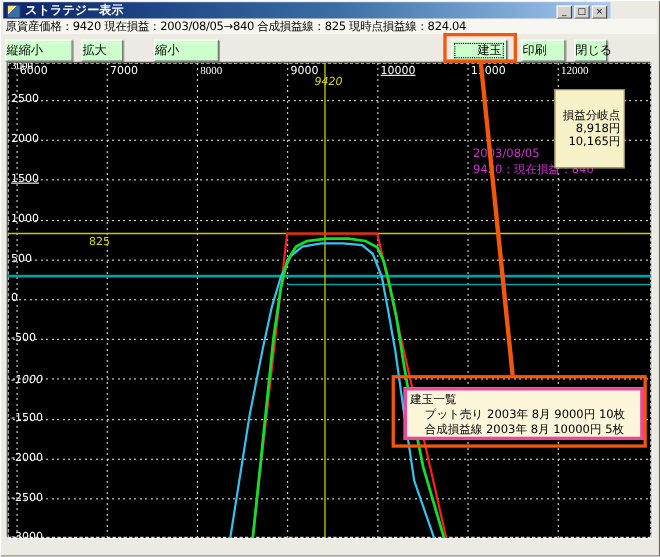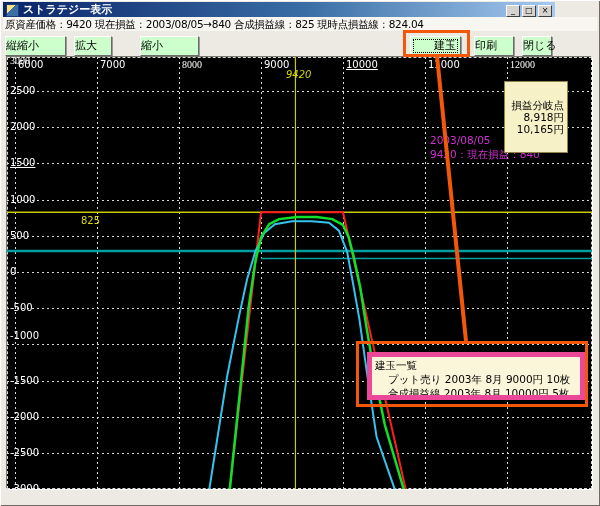--- a/index.html
+++ b/index.html
@@ -45,21 +45,21 @@
     white-space:nowrap;}
   #lbl-hline{left:38px;top:158px;margin-left:36px;}
   #lbl-vline{left:279px;top:12px;font-style:italic;}
   .magenta-label{position:absolute;left:423px;top:76px;color:#D22ED2;
     font-size:10.5px;line-height:14px;z-index:4;white-space:nowrap;}
   .breakeven-box{position:absolute;left:497px;top:24px;width:64px;z-index:5;
     background:#F7F1C8;border:1px solid #8F844A;color:#000;font-size:10.5px;
     line-height:12px;text-align:right;padding:17px 3px;box-sizing:border-box;}
   
   .pos-tooltip{position:absolute;left:367px;top:352px;width:218px;height:48px;
-    background:#FBF5DA;border:5px solid #ec4899;color:#000;font-size:10.5px;
+    background:#FBF5DA;border:3px solid #ec4899;color:#000;font-size:10.5px;
     line-height:14px;z-index:40;box-sizing:border-box;padding:1px 3px;
     white-space:nowrap;overflow:hidden;}
   .pos-tooltip .row{padding-left:13px;}
   
   .hl-rect{position:absolute;border:3px solid #F2570A;z-index:60;box-sizing:border-box;}
   #hl-button{left:403px;top:30px;width:67px;height:27px;}
   #hl-tooltip{left:356px;top:341px;width:232px;height:66px;}
   #annot-svg{position:absolute;left:0;top:0;z-index:59;pointer-events:none;}
 </style>
 </head>
@@ -125,21 +125,21 @@
       <div class="tick" style="left: 3px; top: 100.4px; text-decoration: underline;">1500</div>
       <div class="gh" style="top: 142.6px;"></div>
       <div class="tick" style="left: 3px; top: 136.6px;">1000</div>
       <div class="gh" style="top: 178.8px;"></div>
       <div class="tick" style="left: 3px; top: 172.8px;">500</div>
       <div class="gh" style="top: 215px;"></div>
       <div class="tick" style="left: 3px; top: 209px;">0</div>
       <div class="gh" style="top: 251.2px;"></div>
       <div class="tick" style="left: 3px; top: 245.2px;">-500</div>
       <div class="gh" style="top: 287.4px;"></div>
-      <div class="tick" style="left: 3px; top: 273px;">-1000</div>
+      <div class="tick" style="left: 3px; top: 283px; font-style: italic;">-1000</div>
       <div class="gh" style="top: 323.6px;"></div>
       <div class="tick" style="left: 3px; top: 317.6px;">-1500</div>
       <div class="gh" style="top: 359.8px;"></div>
       <div class="tick" style="left: 3px; top: 353.8px;">-2000</div>
       <div class="gh" style="top: 396px;"></div>
       <div class="tick" style="left: 3px; top: 390px;">-2500</div>
       <div class="tick" style="left: 3px; top: 426px;">-3000</div>
       <svg width="585" height="432" style="position: absolute; left: 0px; top: 0px; z-index: 2;">
         <line x1="0" y1="194.004" x2="585" y2="194.004" stroke="#00A0A0" stroke-width="2.5"></line>
         <line x1="254" y1="201.606" x2="585" y2="201.606" stroke="#00A0A0" stroke-width="1.5"></line>

